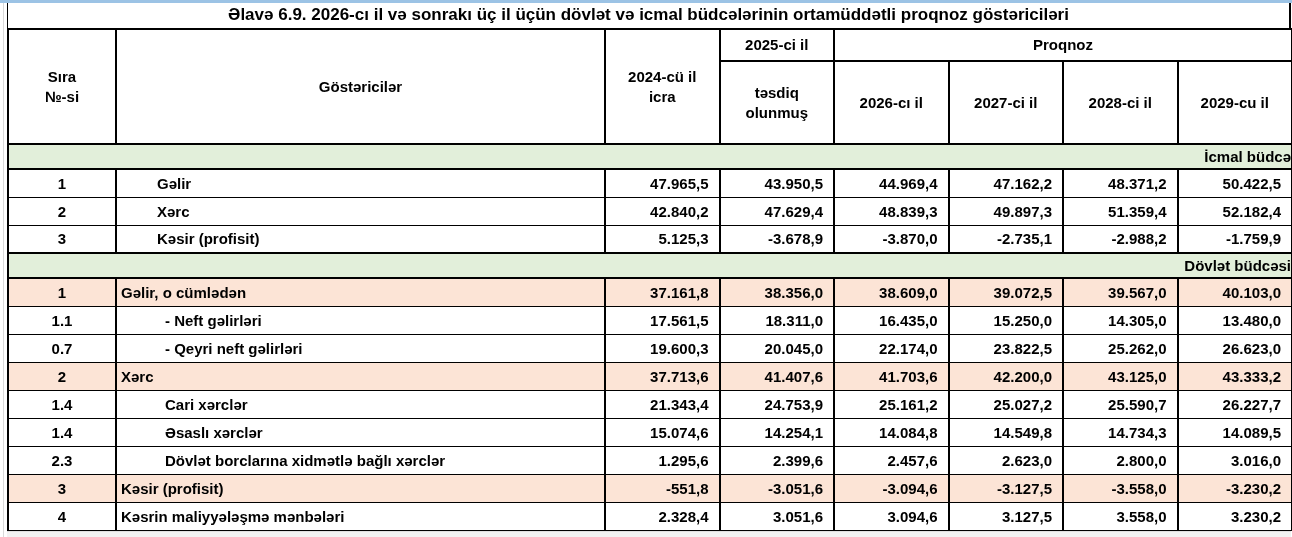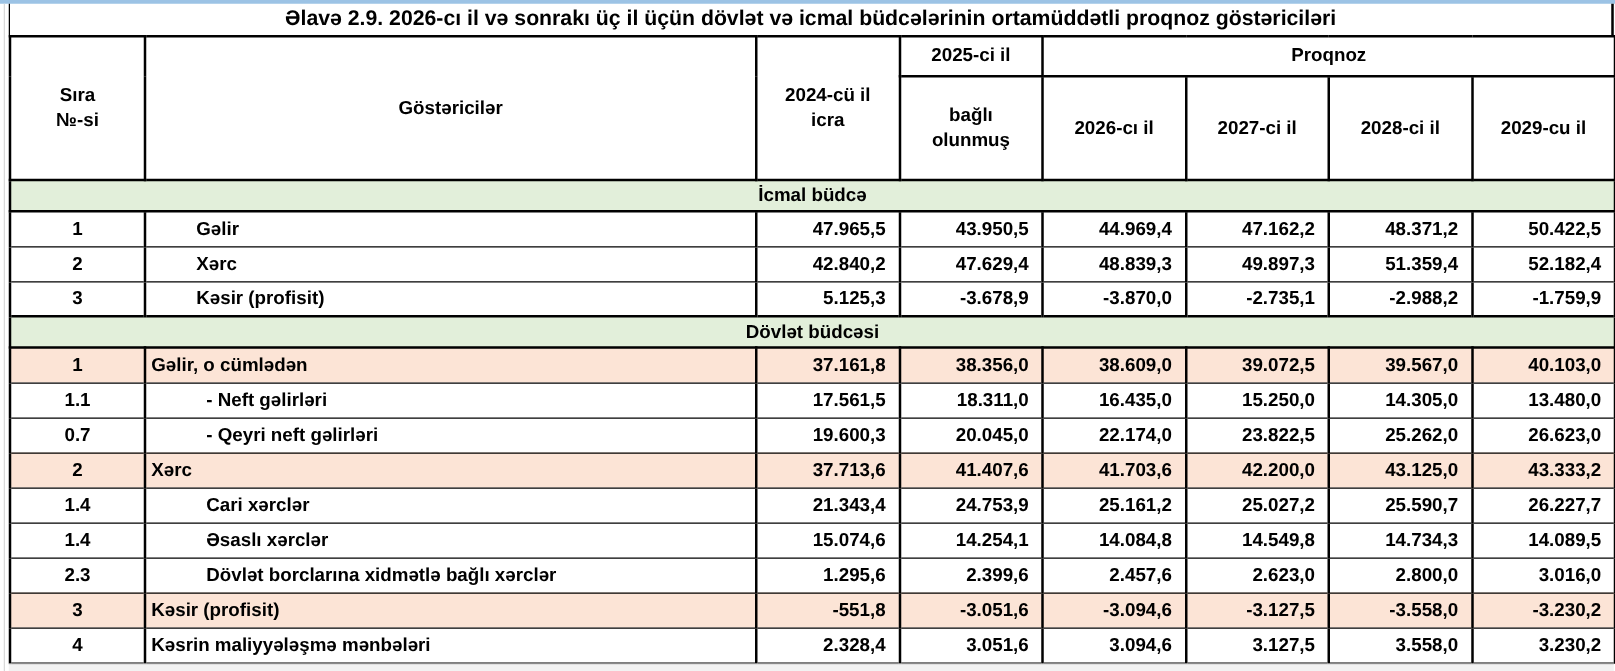--- a/index.html
+++ b/index.html
@@ -58,21 +58,21 @@
   thead tr.h2 { height: 83px; }
   tbody td {
     border: 2px solid #000;
     border-top-width: 1px;
     border-bottom-width: 1px;
     vertical-align: middle;
     height: 28px;
   }
   tr.section-row td {
     background: var(--section-bg, #e2efda);
-    text-align: center;
+    text-align: right;
     height: 25px;
     border-top-width: 2px;
     border-bottom-width: 2px;
   }
   tr.hl td { background: var(--highlight-bg, #fce4d6); }
   td.no  { text-align: center; }
   td.lbl { text-align: left; }
   td.num { text-align: right; padding-right: 10px; }
   .ind0 { padding-left: 4px; }
   .ind1 { padding-left: 40px; }
@@ -86,21 +86,21 @@
   }
 </style>
 </head>
 <body>
 
 <div class="top-line"></div>
 
 <div class="sheet">
   <div class="left-gridline"></div>
 
-  <div class="doc-title">Əlavə 2.9. 2026-cı il və sonrakı üç il üçün dövlət və icmal büdcələrinin ortamüddətli proqnoz göstəriciləri</div>
+  <div class="doc-title">Əlavə 6.9. 2026-cı il və sonrakı üç il üçün dövlət və icmal büdcələrinin ortamüddətli proqnoz göstəriciləri</div>
 
   <table>
     <colgroup>
       <col class="c-no">
         <col class="c-lbl">
       <col class="c-val">
         <col class="c-val">
         <col class="c-val">
       <col class="c-val">
         <col class="c-val">
@@ -110,21 +110,21 @@
       <tr class="h1">
         <th rowspan="2">Sıra
 №-si</th>
         <th rowspan="2">Göstəricilər</th>
         <th rowspan="2">2024-cü il
 icra</th>
         <th>2025-ci il</th>
         <th colspan="4">Proqnoz</th>
       </tr>
       <tr class="h2">
-        <th>bağlı
+        <th>təsdiq
 olunmuş</th>
         <th>2026-cı il</th>
         <th>2027-ci il</th>
         <th>2028-ci il</th>
         <th>2029-cu il</th>
       </tr>
     </thead>
     <tbody>
         <tr class="section-row">
           <td colspan="8">İcmal büdcə</td>

